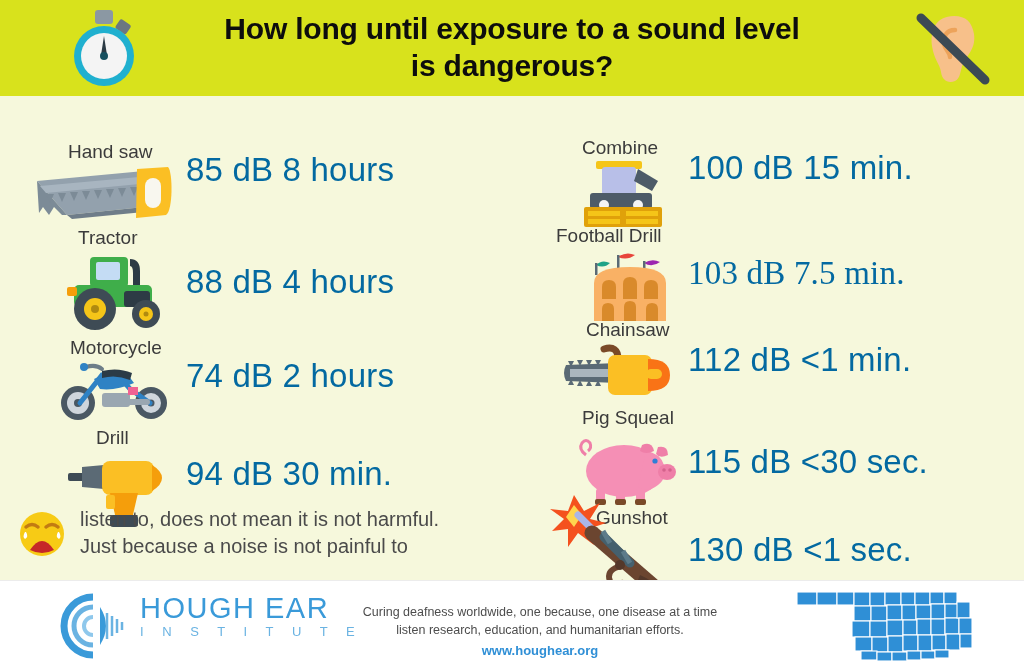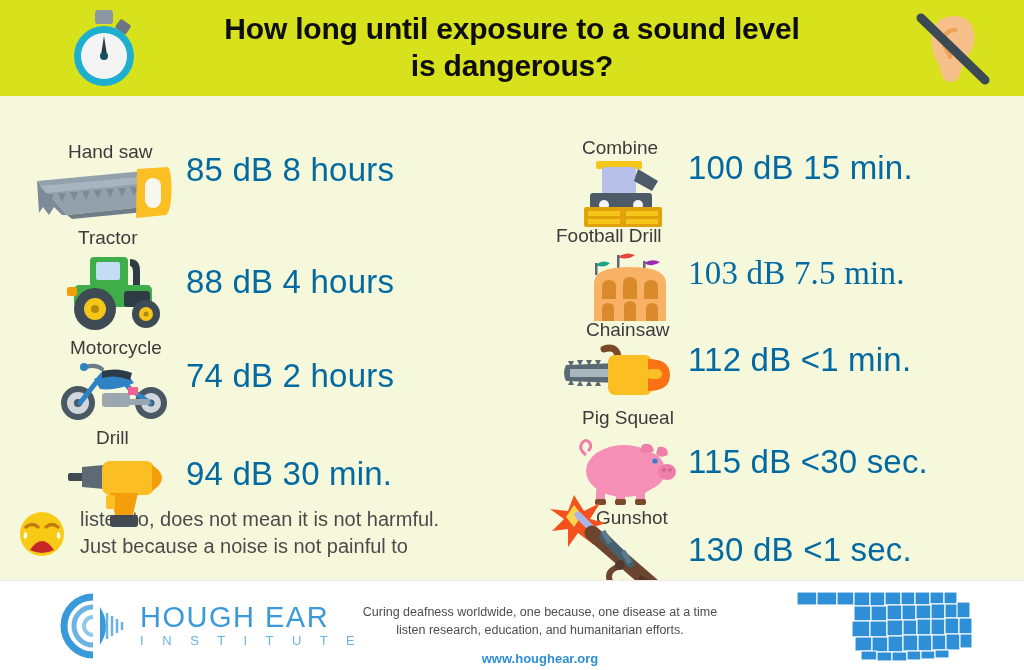--- a/index.html
+++ b/index.html
@@ -68,39 +68,39 @@
 
   
   .footer {
     position: absolute; left: 0; top: 580px;
     width: 1024px; height: 90px;
     background: #ffffff;
     border-top: 1px solid #ececec;
   }
   .logo-wrap {
     position: absolute; left: 60px; top: 12px;
-    display: flex; align-items: center; gap: 10px;
+    display: flex; align-items: flex-start; gap: 10px;
   }
   .logo-mark { width: 70px; height: 66px; }
   .logo-text { display: flex; flex-direction: column; justify-content: center; }
   .logo-main {
     font-size: 29px; color: #3a9ad9; letter-spacing: 1.5px; line-height: 1.05;
     font-family: "Liberation Sans", sans-serif;
   }
   .logo-sub {
     font-size: 13px; color: #6ab3e2; letter-spacing: 7.5px; line-height: 1.4;
     font-family: "Liberation Sans", sans-serif;
   }
   .tagline {
     position: absolute; left: 330px; top: 22px; width: 420px;
     text-align: center; font-size: 12.5px; color: #4d4d4d; line-height: 1.45;
     font-family: "Liberation Sans", sans-serif;
   }
   .url {
-    position: absolute; left: 330px; top: 70px; width: 420px;
+    position: absolute; left: 330px; top: 62px; width: 420px;
     text-align: center; font-size: 13px; font-weight: bold; color: #2f8fd6;
     font-family: "Liberation Sans", sans-serif;
   }
   .ok-map { position: absolute; left: 795px; top: 588px; width: 210px; height: 76px; }
 </style>
 </head>
 <body>
 
 <div id="poster">
 

